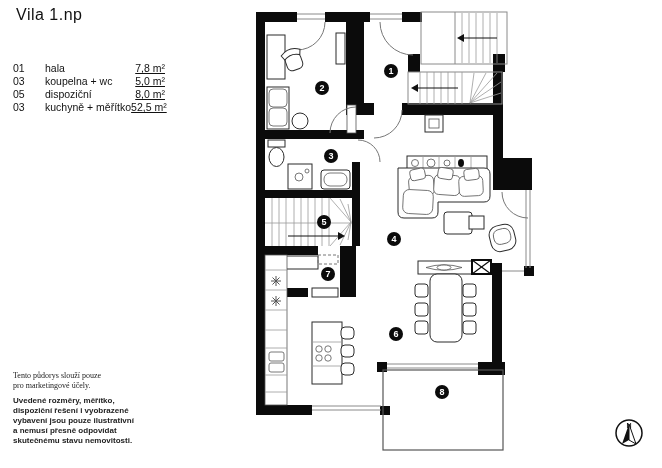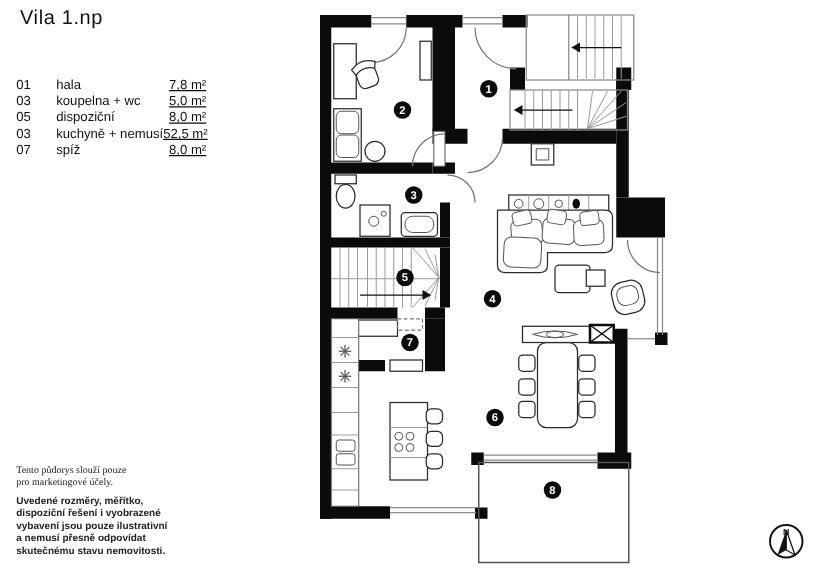--- a/index.html
+++ b/index.html
@@ -44,27 +44,22 @@
         <span class="legend-name">koupelna + wc</span>
         <span class="legend-area">5,0 m²</span>
       </div>
     <div class="legend-row">
         <span class="legend-num">05</span>
         <span class="legend-name">dispoziční</span>
         <span class="legend-area">8,0 m²</span>
       </div>
     <div class="legend-row">
         <span class="legend-num">03</span>
-        <span class="legend-name">kuchyně + nemusí</span>
+        <span class="legend-name">kuchyně + měřítko</span>
         <span class="legend-area">52,5 m²</span>
-      </div>
-    <div class="legend-row">
-        <span class="legend-num">07</span>
-        <span class="legend-name">spíž</span>
-        <span class="legend-area">8,0 m²</span>
       </div>
   </div>
   <div class="disc disc1">Tento půdorys slouží pouze
 pro marketingové účely.</div>
   <div class="disc disc2">Uvedené rozměry, měřítko,
 dispoziční řešení i vyobrazené
 vybavení jsou pouze ilustrativní
 a nemusí přesně odpovídat
 skutečnému stavu nemovitosti.</div>
 </div>

